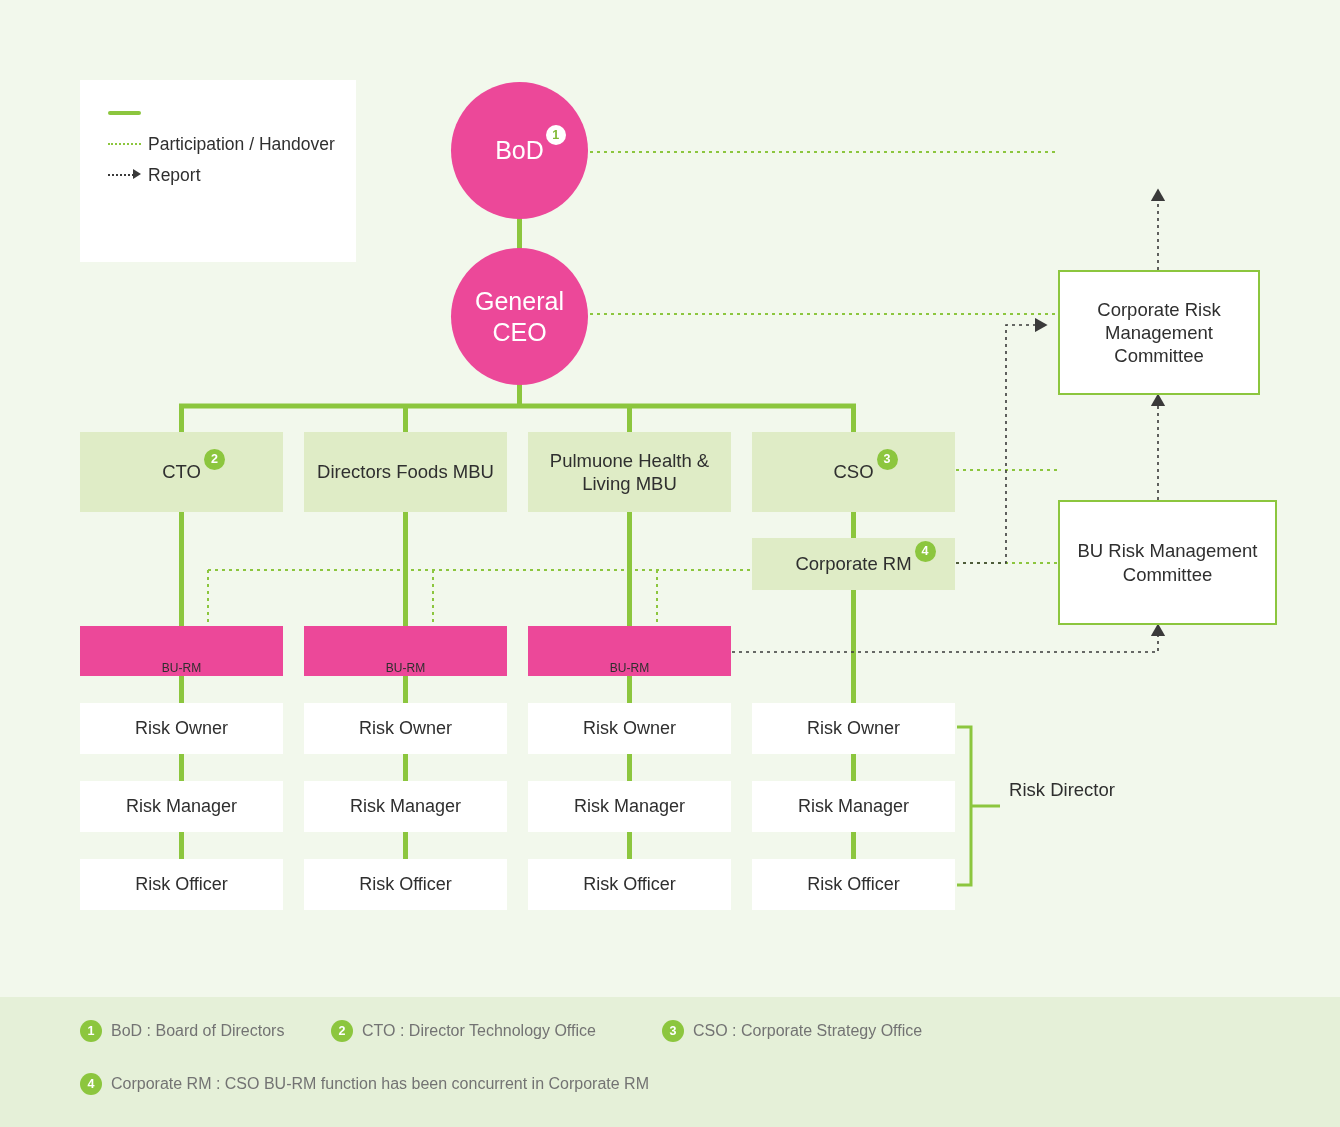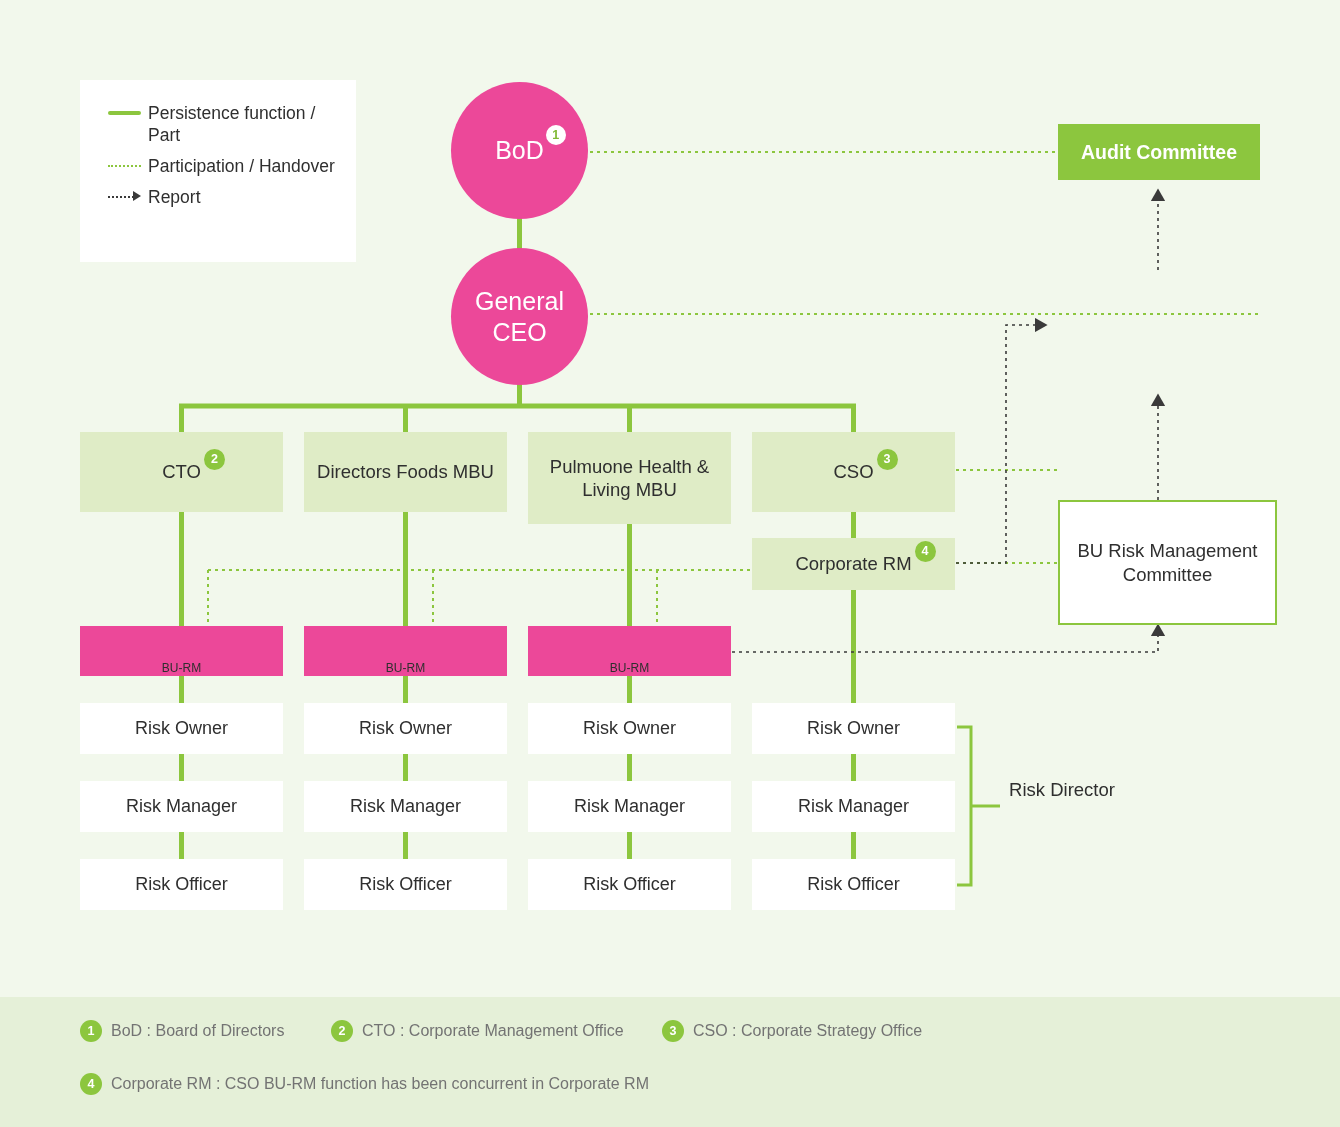--- a/index.html
+++ b/index.html
@@ -152,21 +152,20 @@
 
       <polyline points="732,652 1158,652 1158,625" stroke="#3a3a3a" stroke-width="1.6" stroke-dasharray="3 4" marker-end="url(#arrowBlk)"></polyline>
     </g>
   </svg>
 
   <div class="legend">
     <div class="legend-row">
       <span class="legend-key">
           <i class="k-solid"></i>
         </span>
-      <span class="legend-label">Persistence function / Part</span>
     </div>
     <div class="legend-row">
       <span class="legend-key">
           <i class="k-dot"></i>
         </span>
       <span class="legend-label">Participation / Handover</span>
     </div>
     <div class="legend-row">
       <span class="legend-key">
           <i class="k-rep"></i>
@@ -180,41 +179,41 @@
     <span class="circ-inner">
       <span>BoD</span>
       <span class="badge-w">1</span>
     </span>
   </div>
 
   <div class="circle" id="node-ceo">
     <span>General CEO</span>
   </div>
 
-  <div class="box panel-green" style="left:1058px;top:124px;width:202px;height:56px;">
-    <span>Audit Committee</span>
-  </div>
-
+
+  <div class="box panel-white" style="left:1058px;top:270px;width:202px;height:125px;">
+    <span>Corporate Risk Management Committee</span>
+  </div>
 
   <div class="box panel-white" style="left:1058px;top:500px;width:219px;height:125px;">
     <span>BU Risk Management Committee</span>
   </div>
 
   <div class="box dept" style="left:80px;top:432px;width:203px;height:80px;">
     <span class="lbl">
       <span>CTO</span>
       <span class="badge-g">2</span>
     </span>
   </div>
 
   <div class="box dept" style="left:304px;top:432px;width:203px;height:80px;">
     <span>Directors Foods MBU</span>
   </div>
 
-  <div class="box dept" style="left:528px;top:432px;width:203px;height:92px;">
+  <div class="box dept" style="left:528px;top:432px;width:203px;height:80px;">
     <span>Pulmuone Health &amp; Living MBU</span>
   </div>
 
   <div class="box dept" style="left:752px;top:432px;width:203px;height:80px;">
     <span class="lbl">
       <span>CSO</span>
       <span class="badge-g">3</span>
     </span>
   </div>
 
@@ -279,21 +278,21 @@
     <span>Risk Director</span>
   </div>
 
   <div class="footer">
     <div class="fn-row" style="left:80px;top:23px;">
       <span class="fn-badge">1</span>
       <span class="fn-text">BoD : Board of Directors</span>
     </div>
     <div class="fn-row" style="left:331px;top:23px;">
       <span class="fn-badge">2</span>
-      <span class="fn-text">CTO : Corporate Management Office</span>
+      <span class="fn-text">CTO : Director Technology Office</span>
     </div>
     <div class="fn-row" style="left:662px;top:23px;">
       <span class="fn-badge">3</span>
       <span class="fn-text">CSO : Corporate Strategy Office</span>
     </div>
     <div class="fn-row" style="left:80px;top:76px;">
       <span class="fn-badge">4</span>
       <span class="fn-text">Corporate RM : CSO BU-RM function has been concurrent in Corporate RM</span>
     </div>
   </div>

